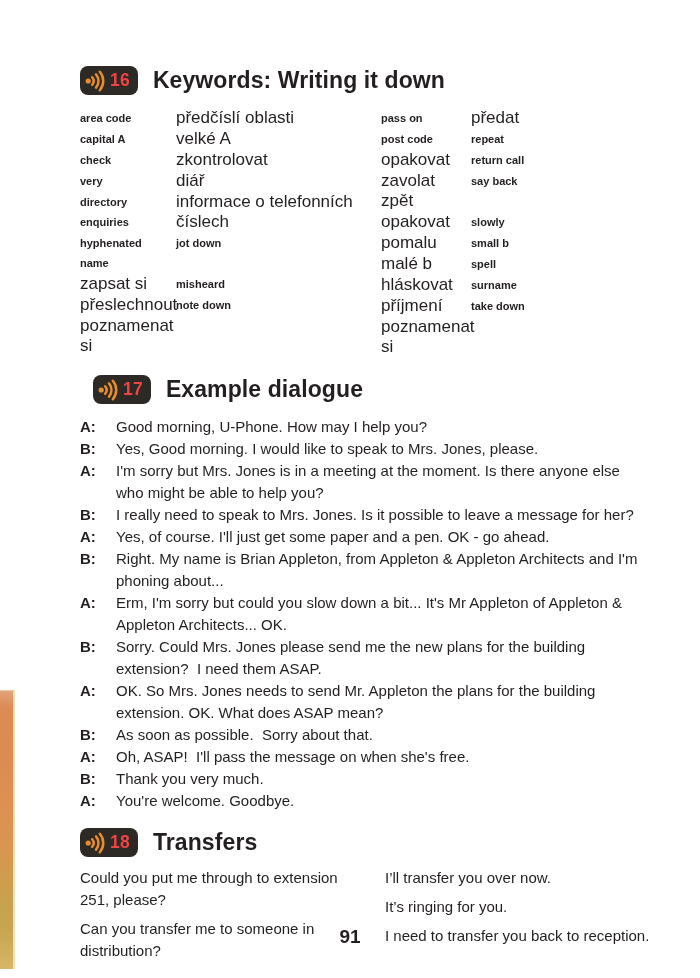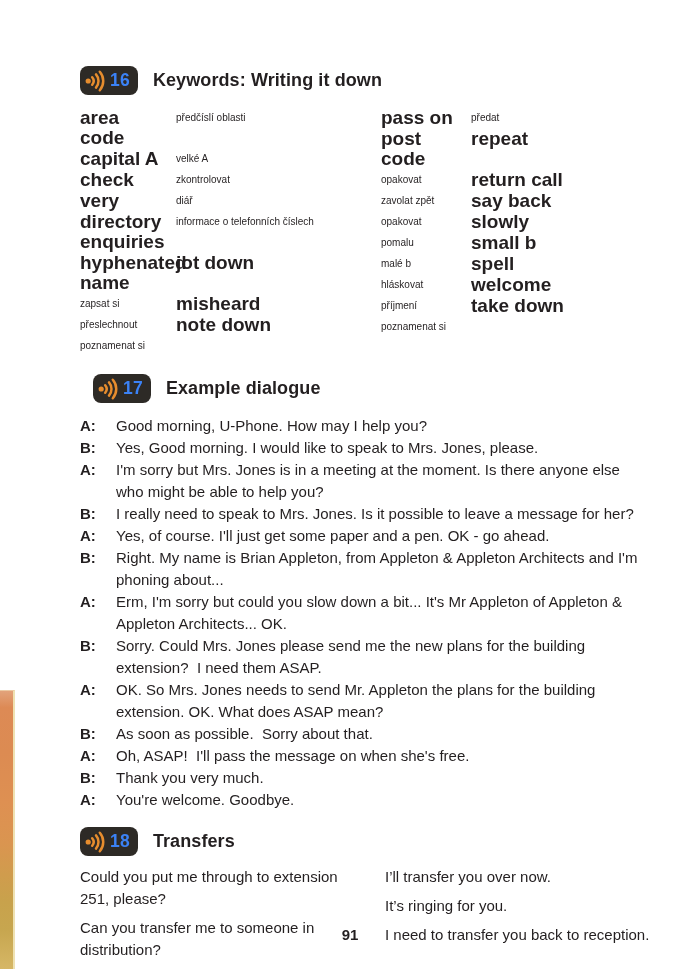--- a/index.html
+++ b/index.html
@@ -24,50 +24,50 @@
   .audio-badge {
     display: inline-flex; align-items: center;
     background: #2d2a26;
     border-radius: 8px;
     height: 29px;
     padding: 0 8px 0 4px;
     flex: 0 0 auto;
   }
   .audio-badge svg { display: block; }
   .badge-num {
-    color: #3b82f6; font-weight: 700; font-size: 17.5px;
+    color: #ef4444; font-weight: 700; font-size: 17.5px;
     margin-left: 1px; letter-spacing: 0.2px;
   }
-  .sec-title { font-size: 18px; font-weight: 700; letter-spacing: 0.1px; }
+  .sec-title { font-size: 23px; font-weight: 700; letter-spacing: 0.1px; }
 
   
   .kw-wrap { display: flex; }
   .kw-col { display: grid; row-gap: 1px; align-content: start; }
   .kw-col.left  { width: 301px; grid-template-columns: 96px 1fr; }
   .kw-col.right { width: 269px; grid-template-columns: 90px 1fr; }
-  .kw-term { font-weight: 700; font-size: 19px; line-height: 20px; padding-right: 12px; }
-  .kw-def  { font-size: 10px; line-height: 20px; }
+  .kw-term { font-weight: 700; font-size: 11px; line-height: 20px; padding-right: 12px; }
+  .kw-def  { font-size: 17px; line-height: 20px; }
 
   
   .dialogue { margin-top: 18px; }
   .dlg-lines { display: grid; grid-template-columns: 36px 1fr; }
   .dlg-speaker { font-weight: 700; font-size: 15px; line-height: 22px; }
   .dlg-text { font-size: 15px; line-height: 22px; white-space: pre-wrap; }
 
   
   .transfers { margin-top: 16px; }
   .tr-wrap { display: flex; margin-top: 10px; }
   .tr-col.left  { width: 270px; margin-right: 40px; }
   .tr-col.right { width: 270px; }
   .tr-item { font-size: 15px; line-height: 22px; margin-bottom: 7px; }
 
   
   .page-num {
     position: absolute; top: 926px; left: 0; right: 0;
-    text-align: center; font-size: 15px; font-weight: 700;
+    text-align: center; font-size: 19px; font-weight: 700;
   }
 
   
   .edge-strip {
     position: absolute; left: 0; top: 690px;
     width: 13px; height: 278px;
     background: linear-gradient(to bottom,
       #e2a37b 0%, #dd8a55 6%, #dc8b52 22%, #de9052 40%,
       #da9550 55%, #d09c4d 66%, #c8a24c 76%, #c7a64f 86%, #d6b766 100%);
     border-right: 2px solid #efe2b2;
@@ -123,21 +123,21 @@
         <div class="kw-term">return call</div>
         <div class="kw-def">zavolat zpět</div>
         <div class="kw-term">say back</div>
         <div class="kw-def">opakovat</div>
         <div class="kw-term">slowly</div>
         <div class="kw-def">pomalu</div>
         <div class="kw-term">small b</div>
         <div class="kw-def">malé b</div>
         <div class="kw-term">spell</div>
         <div class="kw-def">hláskovat</div>
-        <div class="kw-term">welcome</div>
+        <div class="kw-term">surname</div>
         <div class="kw-def">příjmení</div>
         <div class="kw-term">take down</div>
         <div class="kw-def">poznamenat si</div>
       </div>
     </div>
 
     <div class="dialogue">
       <div class="sec-header" style="margin-bottom:12px;padding-left:13px;">
         <span class="audio-badge">
           <svg width="25" height="24" viewBox="0 0 25 24">

